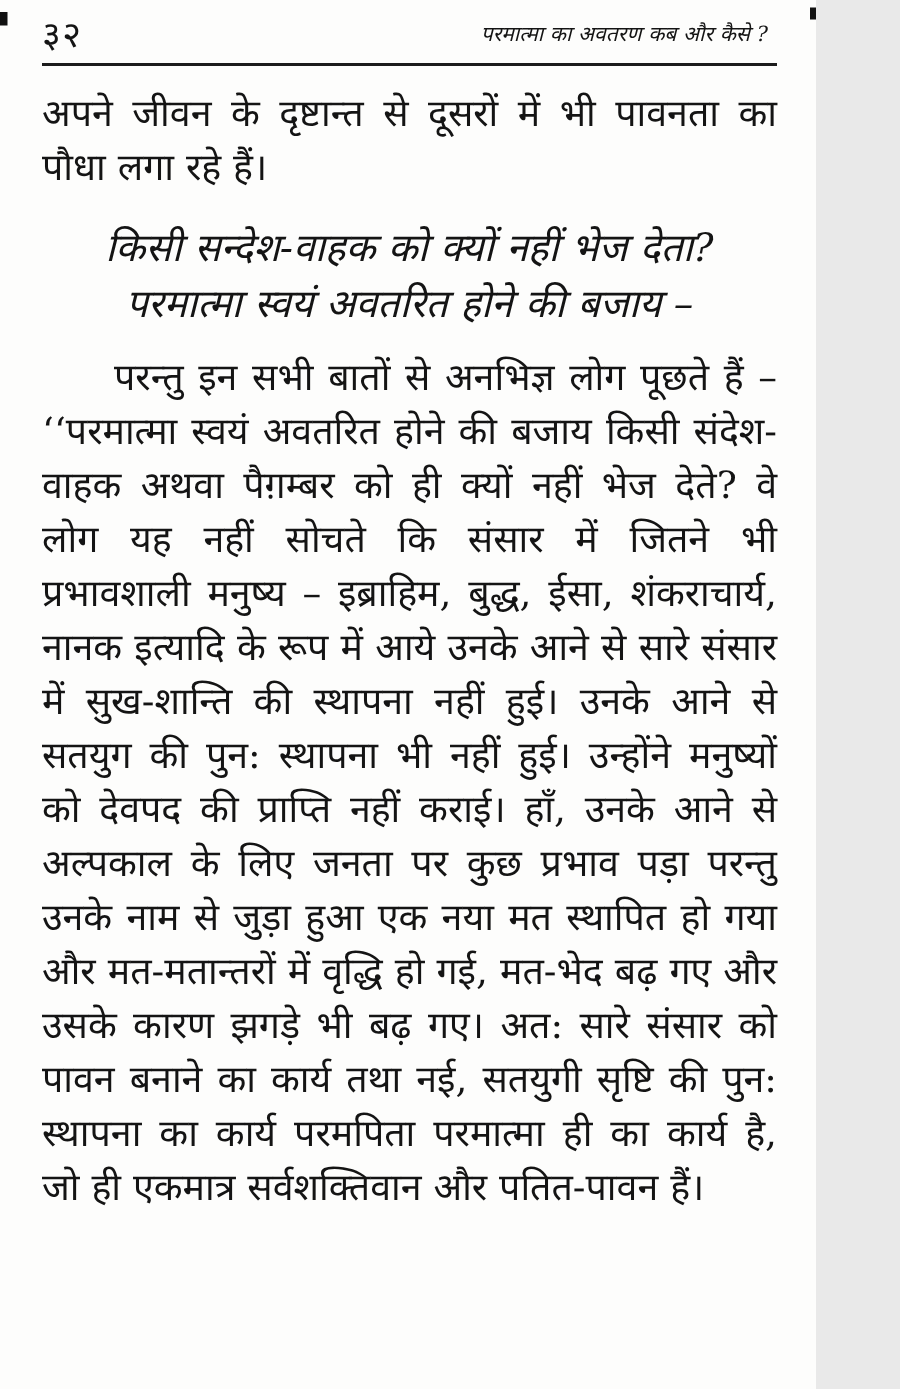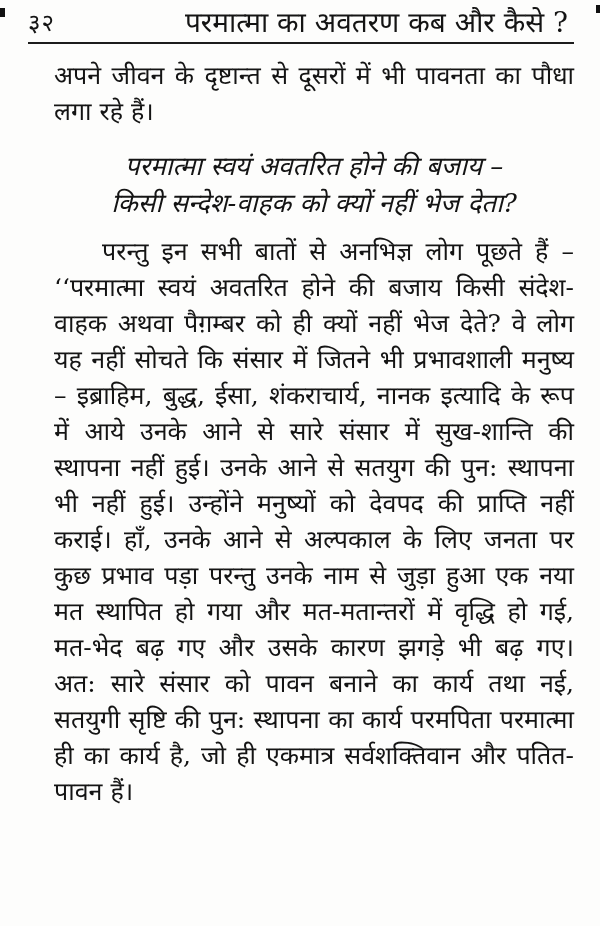--- a/index.html
+++ b/index.html
@@ -2,21 +2,21 @@
 <html lang="hi"><head>
 <meta charset="utf-8">
 <style>
   html, body {
     margin: 0;
     padding: 0;
     background: #e9e9e9;
   }
   .page {
     position: relative;
-    width: 600px;
+    width: 544px;
     height: 926px;
     background: #fdfdfc;
     color: #141414;
     font-family: "DejaVu Serif", "Liberation Serif", serif;
     overflow: hidden;
     box-sizing: border-box;
     padding: 10px 26px 0 28px;
   }
   
   .running-header {
@@ -25,31 +25,31 @@
     align-items: flex-end;
     border-bottom: 2px solid #1c1c1c;
     padding-bottom: 6px;
   }
   .page-number {
     font-size: 24px;
     line-height: 26px;
     letter-spacing: 1px;
   }
   .running-title {
-    font-size: 28px;
+    font-style: italic;
+    font-size: 14px;
     line-height: 26px;
     padding-right: 6px;
     white-space: nowrap;
   }
   
   .body-text {
     font-size: 25px;
     line-height: 36px;
     text-align: justify;
-    margin-left: 26px;
   }
   .para {
     margin: 0;
   }
   .para-continued {
     margin-top: 14px;
   }
   .para-indent {
     text-indent: 48px;
   }
@@ -83,22 +83,22 @@
   <div class="running-header">
     <span class="page-number">३२</span>
     <span class="running-title">परमात्मा का अवतरण कब और कैसे ?</span>
   </div>
 
   <div class="body-text">
 
     <p class="para para-continued">अपने जीवन के दृष्टान्त से दूसरों में भी पावनता का पौधा लगा रहे हैं।</p>
 
     <div class="section-heading">
+      <span class="h-line">किसी सन्देश-वाहक को क्यों नहीं भेज देता?</span>
       <span class="h-line">परमात्मा स्वयं अवतरित होने की बजाय –</span>
-      <span class="h-line">किसी सन्देश-वाहक को क्यों नहीं भेज देता?</span>
     </div>
 
     <p class="para para-indent">परन्तु इन सभी बातों से अनभिज्ञ लोग पूछते हैं – ‘‘परमात्मा स्वयं अवतरित होने की बजाय किसी संदेश-वाहक अथवा पैग़म्बर को ही क्यों नहीं भेज देते? वे लोग यह नहीं सोचते कि संसार में जितने भी प्रभावशाली मनुष्य – इब्राहिम, बुद्ध, ईसा, शंकराचार्य, नानक इत्यादि के रूप में आये उनके आने से सारे संसार में सुख-शान्ति की स्थापना नहीं हुई। उनके आने से सतयुग की पुन: स्थापना भी नहीं हुई। उन्होंने मनुष्यों को देवपद की प्राप्ति नहीं कराई। हाँ, उनके आने से अल्पकाल के लिए जनता पर कुछ प्रभाव पड़ा परन्तु उनके नाम से जुड़ा हुआ एक नया मत स्थापित हो गया और मत-मतान्तरों में वृद्धि हो गई, मत-भेद बढ़ गए और उसके कारण झगड़े भी बढ़ गए। अत: सारे संसार को पावन बनाने का कार्य तथा नई, सतयुगी सृष्टि की पुन: स्थापना का कार्य परमपिता परमात्मा ही का कार्य है, जो ही एकमात्र सर्वशक्तिवान और पतित-पावन हैं।</p>
 
 
   </div>
 
 </div>
 
 </body></html>

